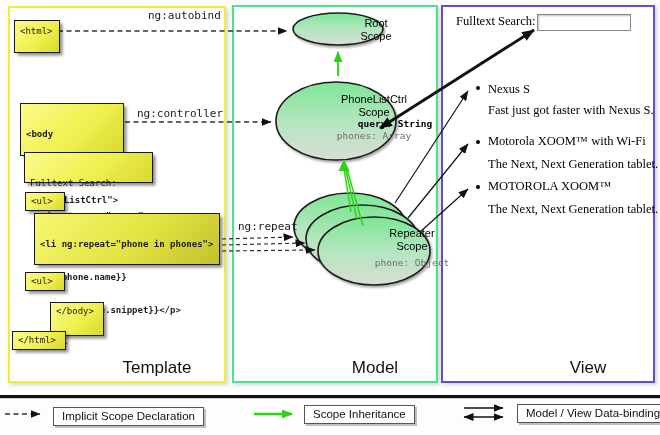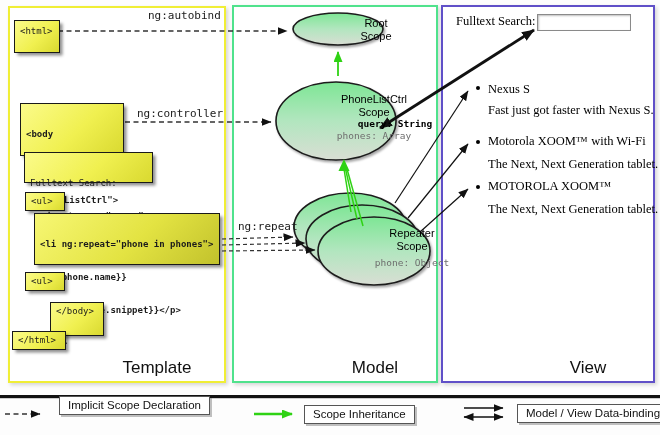--- a/index.html
+++ b/index.html
@@ -57,21 +57,21 @@
   .bullet{position:absolute;z-index:10;width:4px;height:4px;border-radius:50%;background:#000;}
   #b1{left:476px;top:86px;} #b2{left:476px;top:140px;} #b3{left:476px;top:185px;}
   #vi1-t{left:488px;top:82px;} #vi1-d{left:488px;top:103px;}
   #vi2-t{left:488px;top:134px;} #vi2-d{left:488px;top:157px;}
   #vi3-t{left:488px;top:179px;} #vi3-d{left:488px;top:202px;}
 
   
   .legend-box{position:absolute;z-index:10;border:1.5px solid #555;background:#fff;
     box-shadow:2px 2px 0 rgba(140,140,140,0.55);font-size:11.5px;color:#111;
     padding:2px 8px 3px 8px;white-space:nowrap;box-sizing:border-box;}
-  #legend-implicit{left:53px;top:396px;margin-left:6px;}
+  #legend-implicit{left:53px;top:407px;}
   #legend-inheritance{left:304px;top:405px;}
   #legend-binding{left:517px;top:404px;}
 
   #overlay{position:absolute;left:0;top:0;z-index:5;}
 </style>
 </head>
 <body>
 
 <div id="stage">
 

